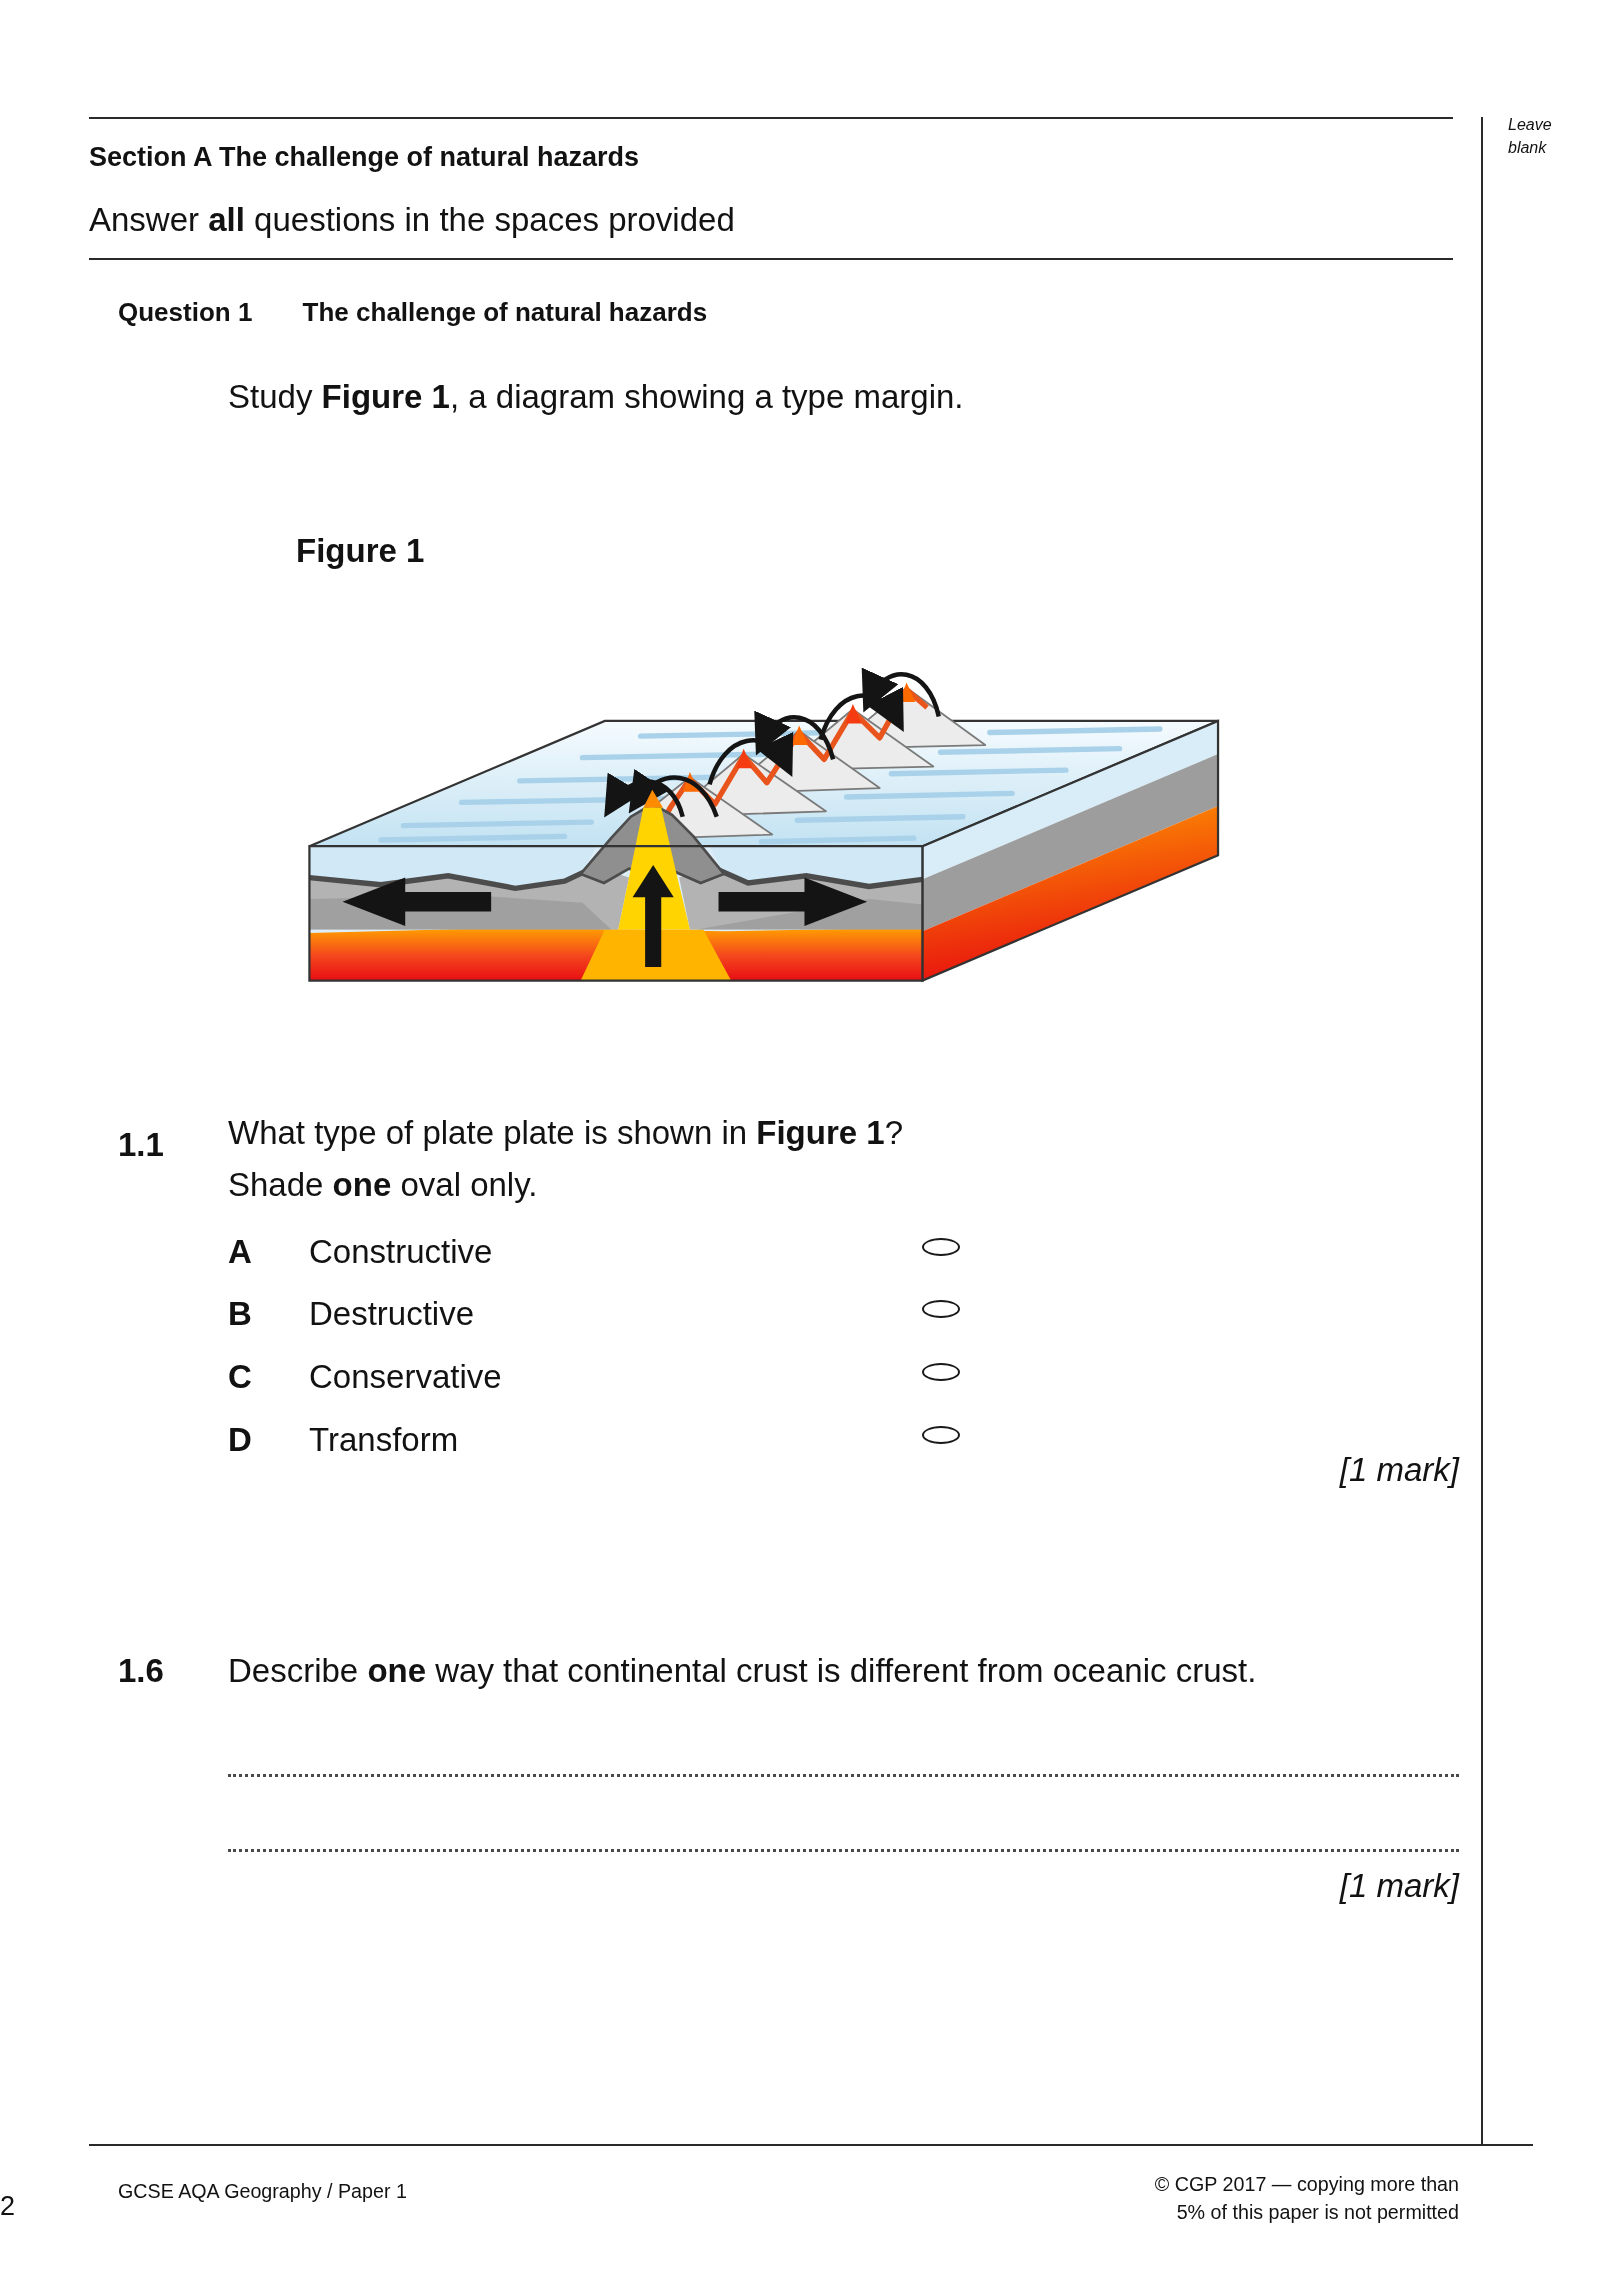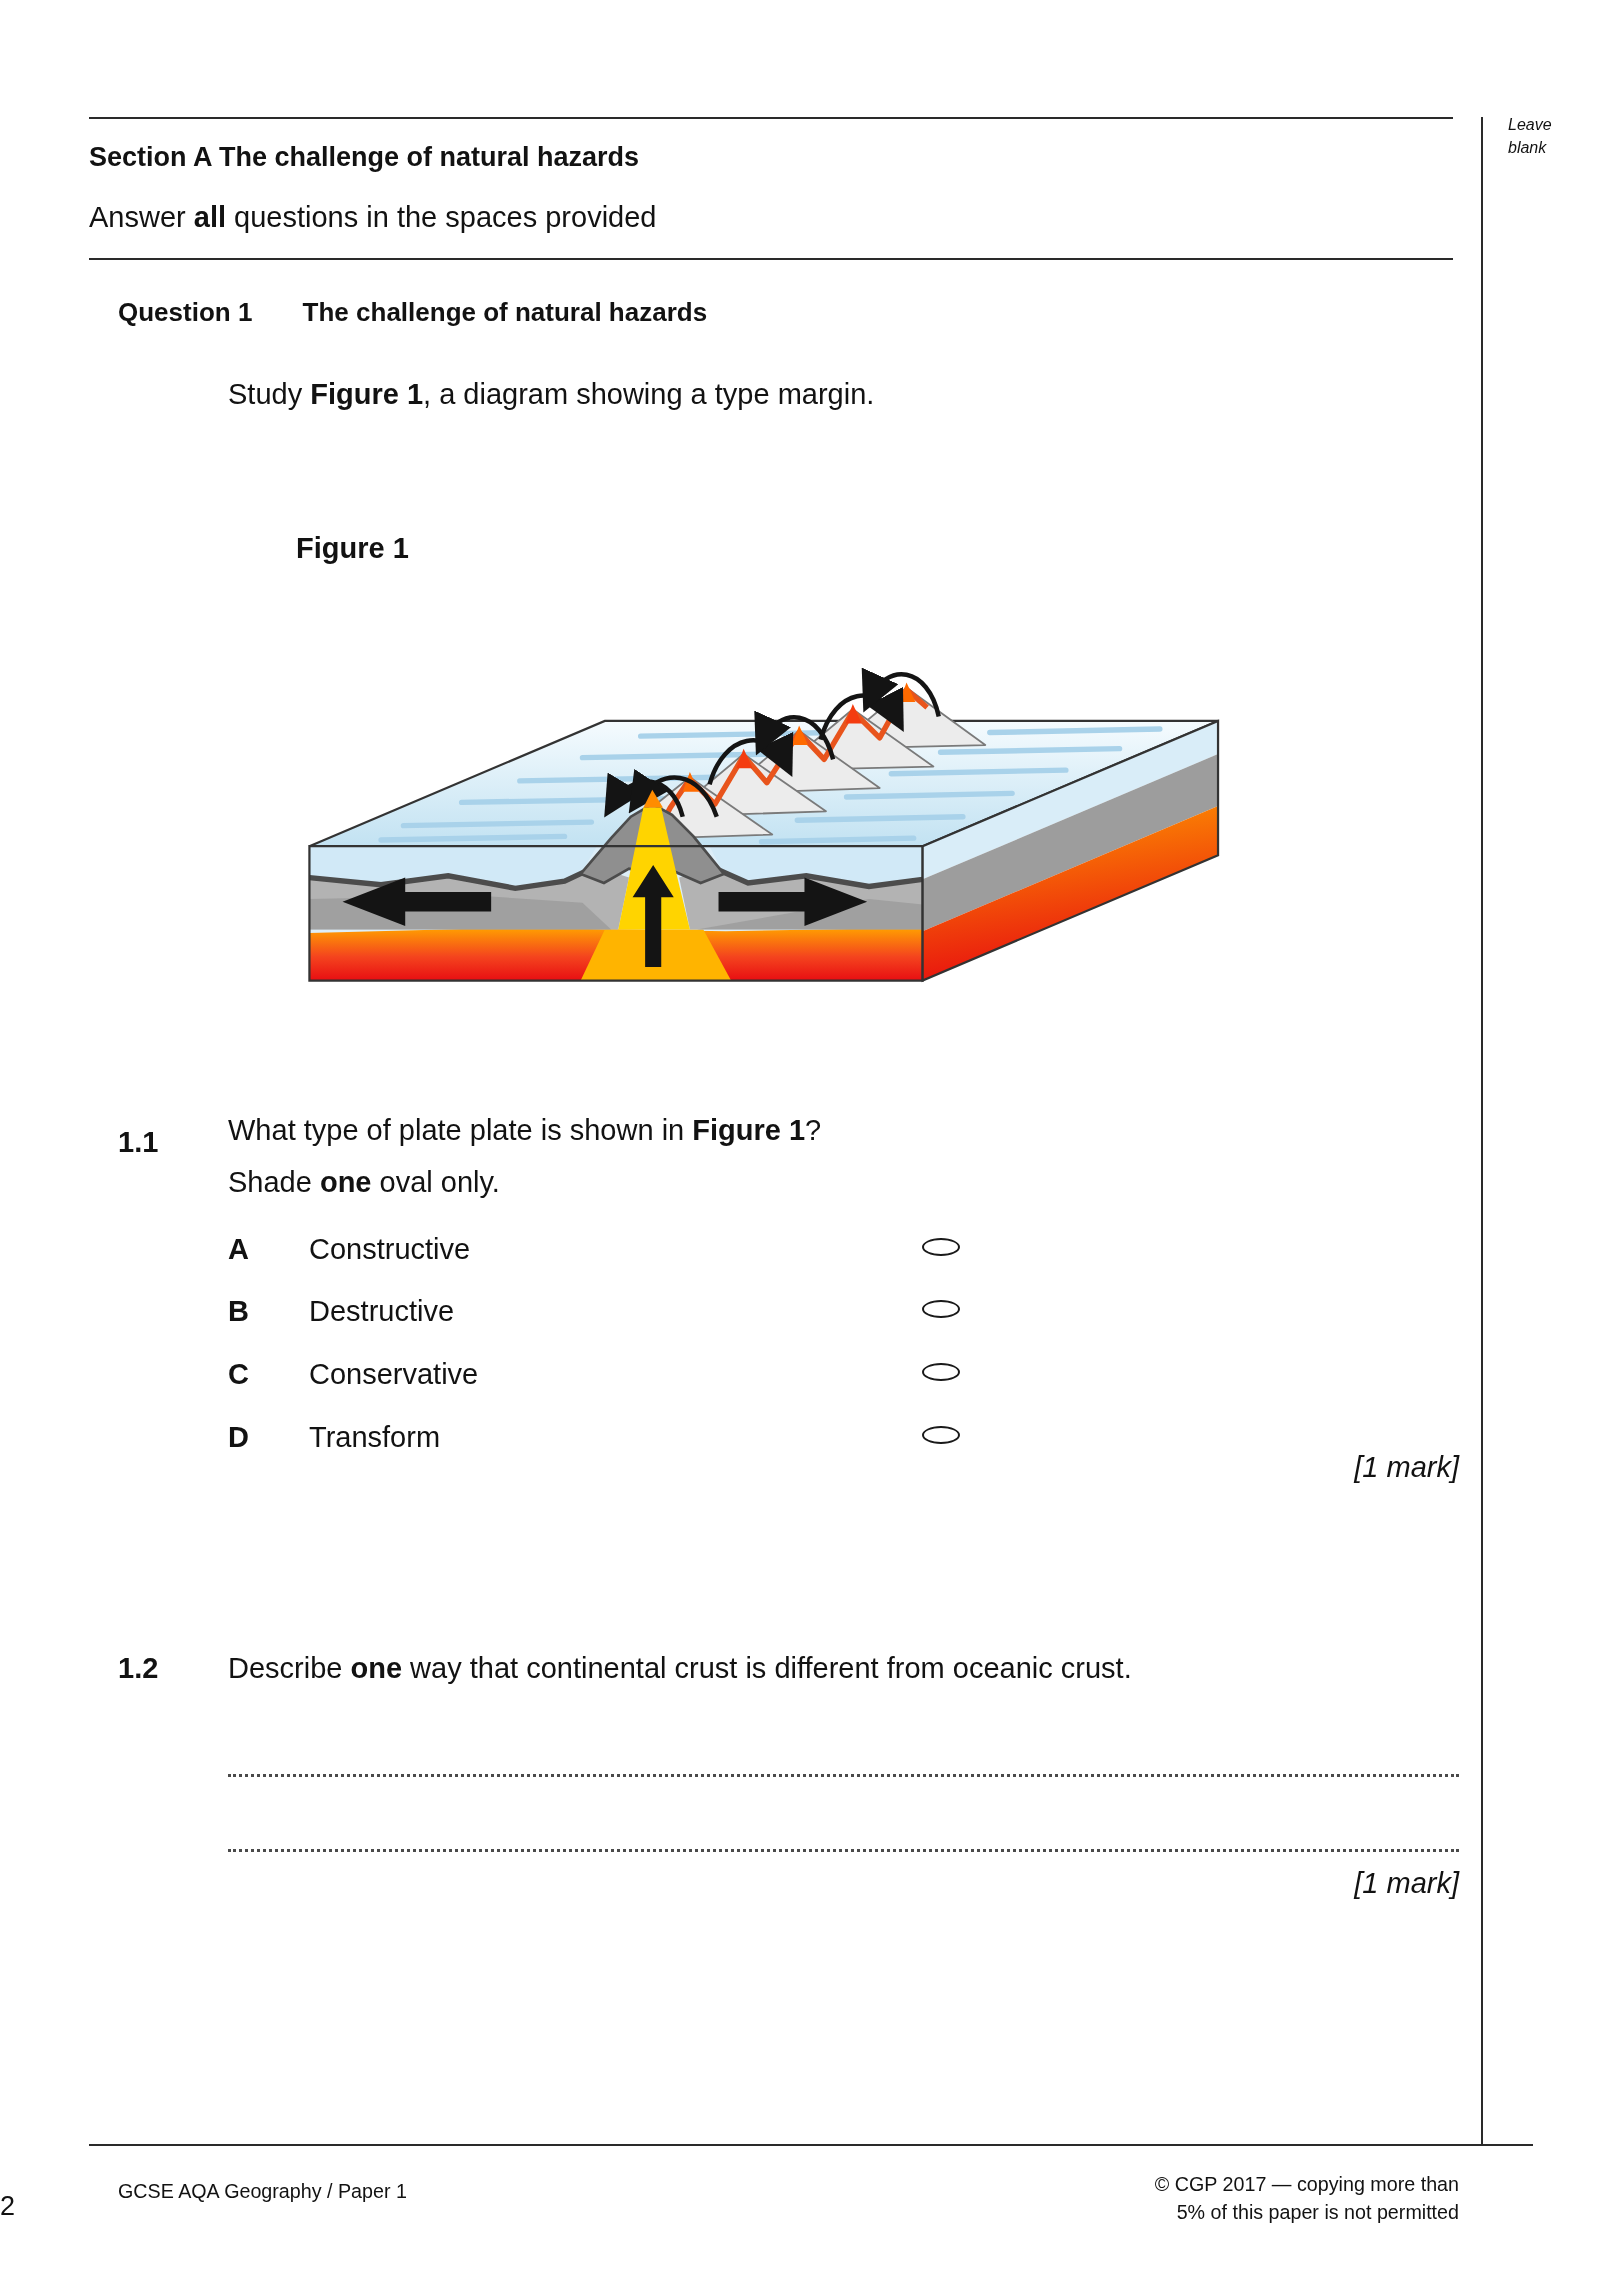--- a/index.html
+++ b/index.html
@@ -6,21 +6,21 @@
   html,body { background:#e8e8e8; }
   .page {
     position:relative; width:1621px; height:2293px; margin:0 auto;
     background:#ffffff; color:#121212;
     font-family:"Liberation Sans","DejaVu Sans",sans-serif;
     overflow:hidden;
   }
   .abs { position:absolute; }
   .rule { position:absolute; height:1.8px; background:#2a2a2a; }
   .vrule { position:absolute; width:1.8px; background:#2a2a2a; }
-  .t { font-size:29px; line-height:1.25; }
+  .t { font-size:33px; line-height:1.25; }
   .bold { font-weight:bold; }
   .italic { font-style:italic; }
   .center { text-align:left; }
   .right { text-align:right; }
   .section-title { font-size:27px; font-weight:bold; }
   .qnum { font-weight:bold; }
   .leave { font-size:16px; font-style:italic; line-height:1.45; }
   .footer-small { font-size:19.7px; line-height:1.4; }
   .pageno { font-size:27px; }
   .oval {
@@ -179,21 +179,21 @@
   <div class="abs t optletter" style="left:228px; top:1356px;">C</div>
   <div class="abs t" style="left:309px; top:1356px;">Conservative</div>
   <div class="oval" style="left:922px; top:1363px;"></div>
 
   <div class="abs t optletter" style="left:228px; top:1419px;">D</div>
   <div class="abs t" style="left:309px; top:1419px;">Transform</div>
   <div class="oval" style="left:922px; top:1426px;"></div>
 
   <div class="abs t italic right" style="left:228px; top:1449px; width:1231px;">[1 mark]</div>
 
-  <div class="abs t qnum" style="left:118px; top:1650px;">1.2</div>
+  <div class="abs t qnum" style="left:118px; top:1650px;">1.6</div>
   <div class="abs t" style="left:228px; top:1650px;">
     <span>Describe </span><b>one</b><span> way that continental crust is different from oceanic crust.</span>
   </div>
 
   <div class="dotline" style="left:228px; top:1748px; width:1231px;"></div>
   <div class="dotline" style="left:228px; top:1823px; width:1231px;"></div>
 
   <div class="abs t italic right" style="left:228px; top:1865px; width:1231px;">[1 mark]</div>
 
   <div class="abs footer-small" style="left:118px; top:2178px;">GCSE AQA Geography / Paper 1</div>

